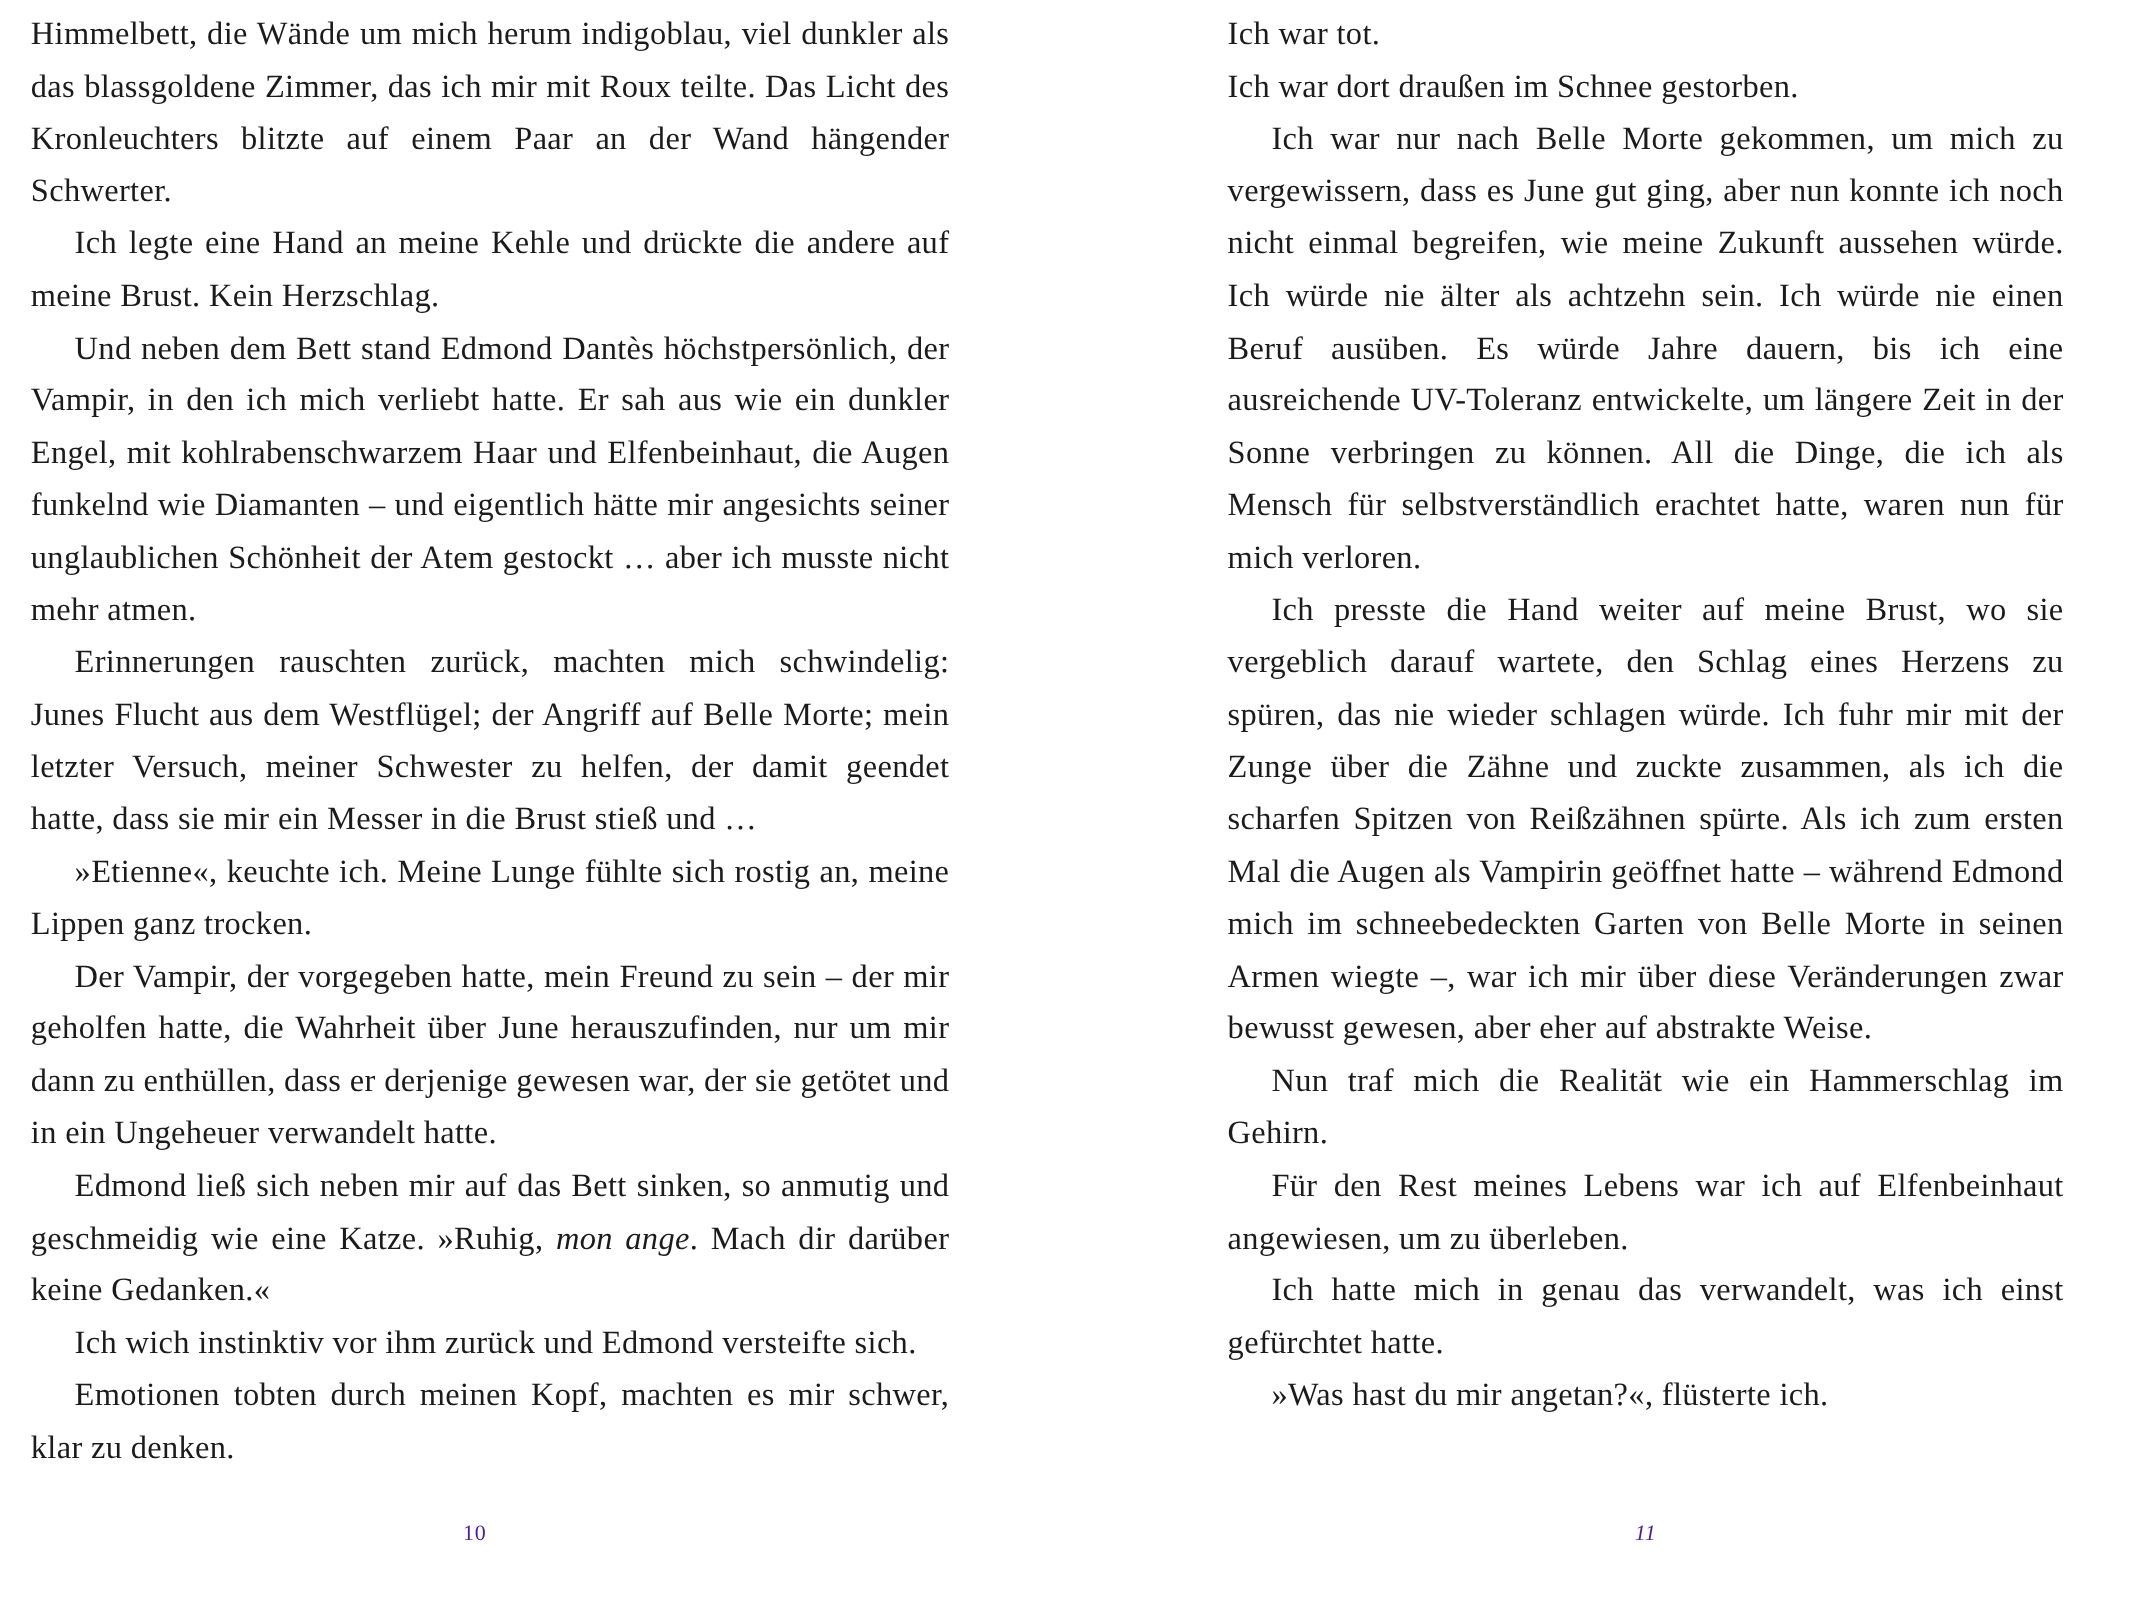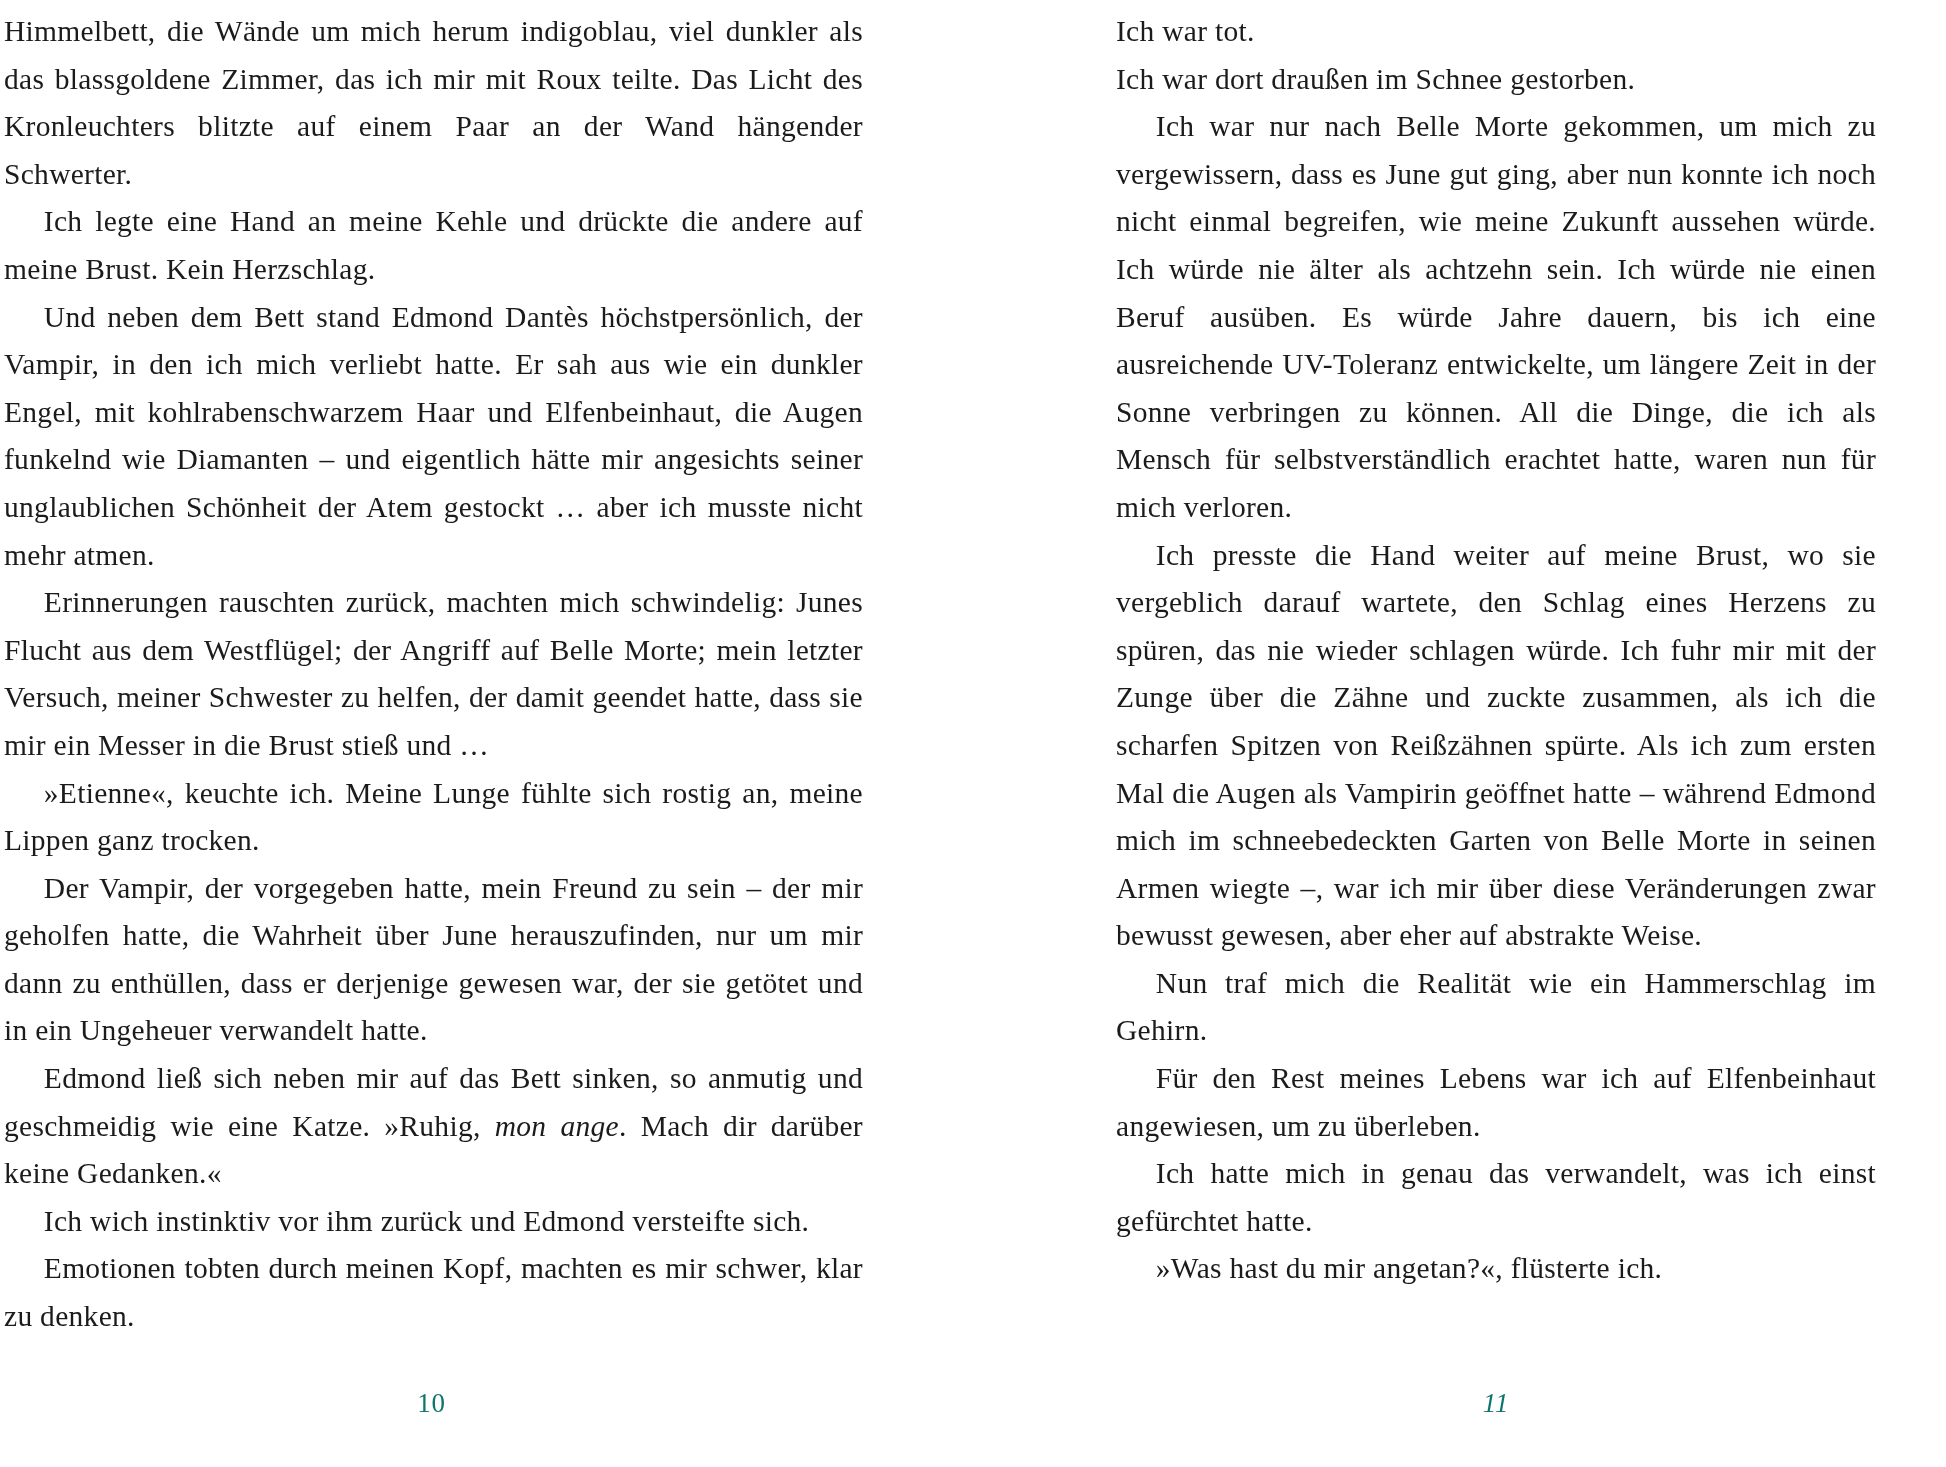--- a/index.html
+++ b/index.html
@@ -21,21 +21,21 @@
     box-sizing: border-box;
     position: relative;
   }
   .page {
     position: relative;
     box-sizing: border-box;
     height: 1467px;
   }
   .page-left {
     width: 973px;
-    padding: 8px 110px 0 4px;
+    padding: 8px 110px 0 28px;
   }
   .page-right {
     width: 973px;
     padding: 8px 70px 16px 143px;
   }
   .body-text p {
     margin: 0;
     font-size: 29.5px;
     line-height: 47.6px;
     text-align: justify;
@@ -47,23 +47,23 @@
     text-indent: 1.35em;
   }
   .body-text p.noindent {
     text-indent: 0;
   }
   em {
     font-style: italic;
   }
   .folio {
     position: absolute;
-    bottom: 48px;
-    font-size: 27px;
-    color: #0f766e;
+    bottom: 61px;
+    font-size: 20px;
+    color: #4c1d95;
     letter-spacing: 0.03em;
   }
   .folio-left {
     left: 0;
     right: 110px;
     text-align: center;
   }
   .folio-right {
     left: 143px;
     right: 70px;

